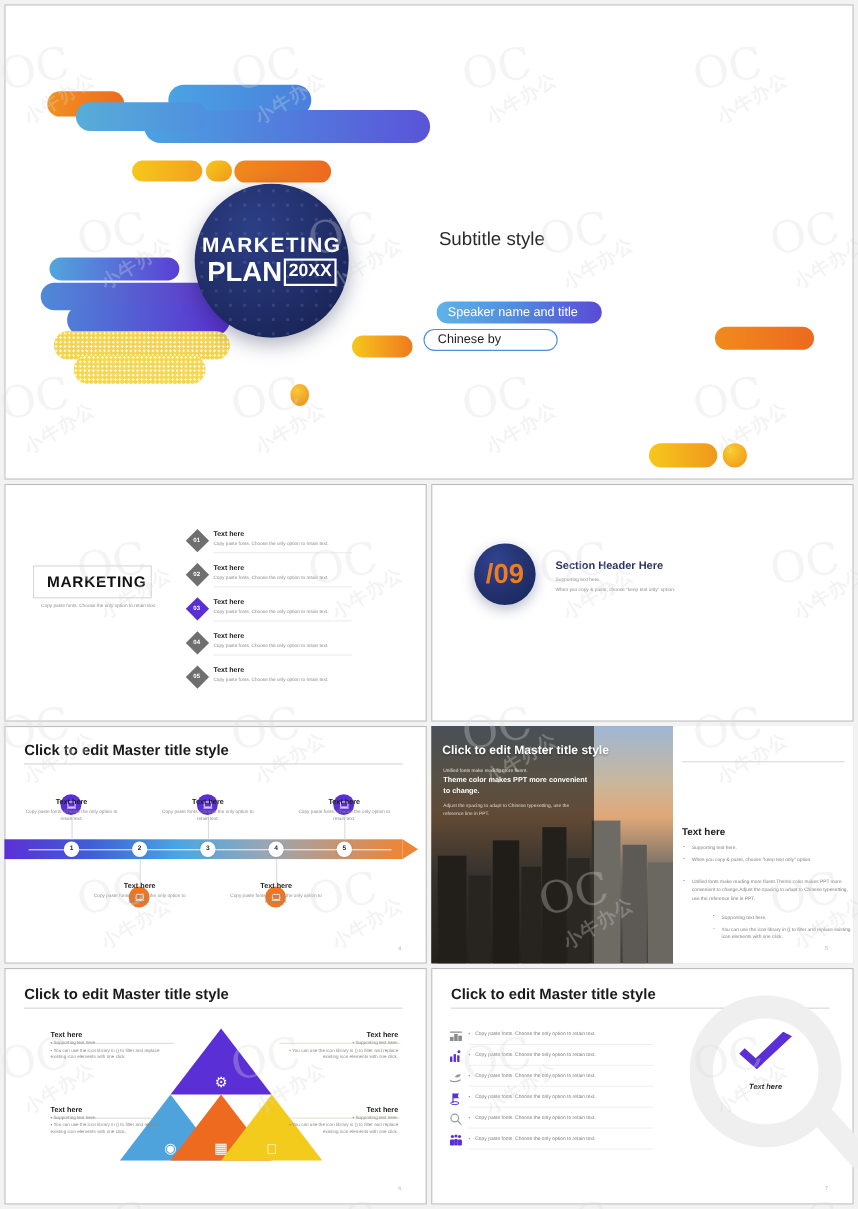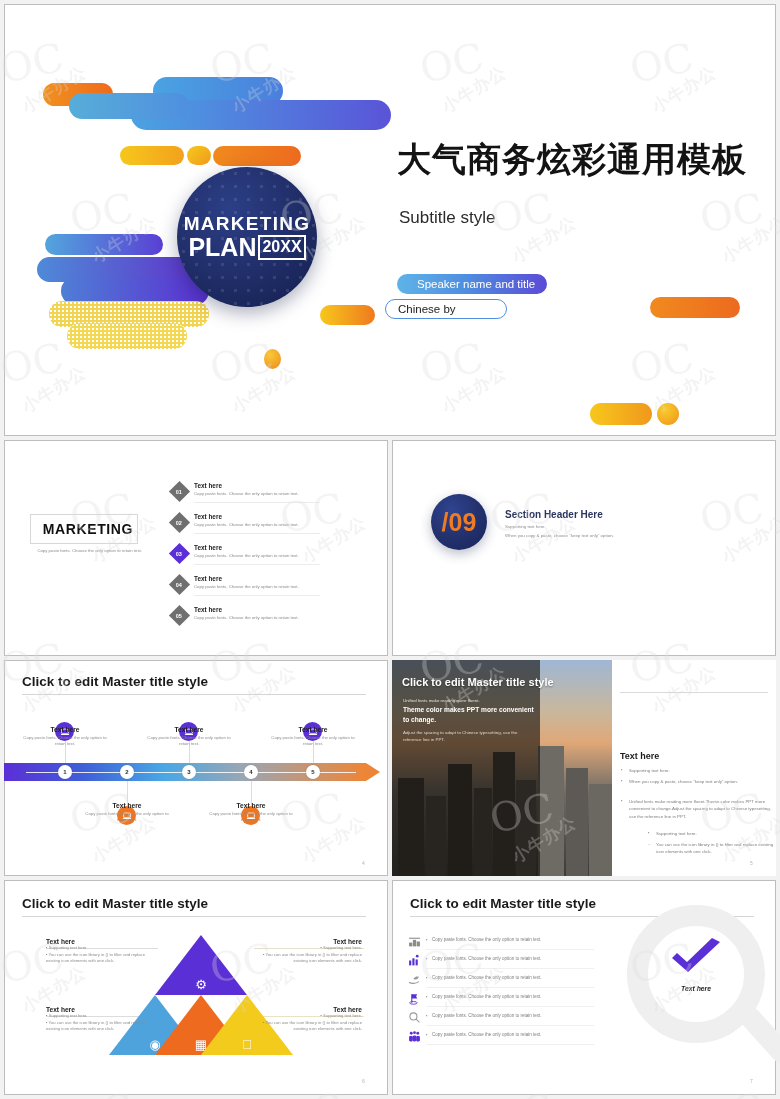--- a/index.html
+++ b/index.html
@@ -50,21 +50,21 @@
   .mk-2{color:#fff;font-weight:700;font-size:25px;letter-spacing:0px;line-height:1;
         font-family:"Liberation Sans",sans-serif;}
   .mk-3{color:#fff;font-weight:700;font-size:16px;line-height:1;border:2px solid #fff;
         padding:2px 2px 1px 2px;font-family:"Liberation Sans",sans-serif;}
 
   .hero-title{position:absolute;left:392px;top:132px;font-size:34px;font-weight:700;
               letter-spacing:1px;color:#131313;font-family:"DejaVu Sans",sans-serif;}
   .hero-sub{position:absolute;left:394px;top:203px;font-size:17px;color:#2b2b2b;}
   .pill-speaker{position:absolute;left:392px;top:269px;width:150px;height:20px;border-radius:11px;
        background:linear-gradient(90deg,#5fb3e8 0%,#4f8fe0 45%,#5b4ad6 100%);
-       color:#fff;font-size:11.5px;display:flex;align-items:center;padding-left:20px;box-sizing:border-box;}
+       color:#fff;font-size:11.5px;display:flex;align-items:center;padding-left:10px;box-sizing:border-box;}
   .pill-designed{position:absolute;left:380px;top:294px;width:122px;height:20px;border-radius:11px;
        border:1.3px solid #4f8fe0;color:#1d1d1d;font-size:11.5px;display:flex;align-items:center;
        padding-left:12px;box-sizing:border-box;background:#fff;}
 
   
   .s-title{position:absolute;left:22px;top:14px;font-size:13.5px;font-weight:700;color:#1a1a1a;}
   .s-rule{position:absolute;left:22px;top:34px;height:1px;background:#d5d5d5;}
   .pg{position:absolute;right:9px;bottom:6px;font-size:5px;color:#b5b5b5;}
 
   
@@ -186,21 +186,20 @@
         </div>
       </div>
     </div>
 
     <div class="blob" style="position:absolute;left:315px;top:300px;width:55px;height:20px;background:linear-gradient(90deg,#f7c71c,#ef7a1e);"></div>
     <div class="blob" style="position:absolute;left:259px;top:344px;width:17px;height:20px;background:radial-gradient(circle at 35% 30%,#f9c93a,#ec8a19);border-radius:50%;"></div>
     <div class="blob" style="position:absolute;left:645px;top:292px;width:90px;height:21px;background:linear-gradient(90deg,#f18a1e,#ec6a1f);"></div>
     <div class="blob" style="position:absolute;left:585px;top:398px;width:62px;height:22px;background:linear-gradient(90deg,#f7c71c,#f0981d);"></div>
     <div class="blob" style="position:absolute;left:652px;top:398px;width:22px;height:22px;background:radial-gradient(circle at 35% 30%,#f9cd2e,#ef9318);border-radius:50%;"></div>
 
-    <div class="hero-title">大气商务炫彩通用模板</div>
     <div class="hero-sub">Subtitle style</div>
     <div class="pill-speaker">Speaker name and title</div>
     <div class="pill-designed">Chinese by</div>
   </div>
 
   <div class="slide slide-r2a"></div>
   <div class="cont-box">
     <div class="cont-word">MARKETING</div>
   </div>
   <div class="cont-note">Copy paste fonts. Choose the only option to retain text.</div>

